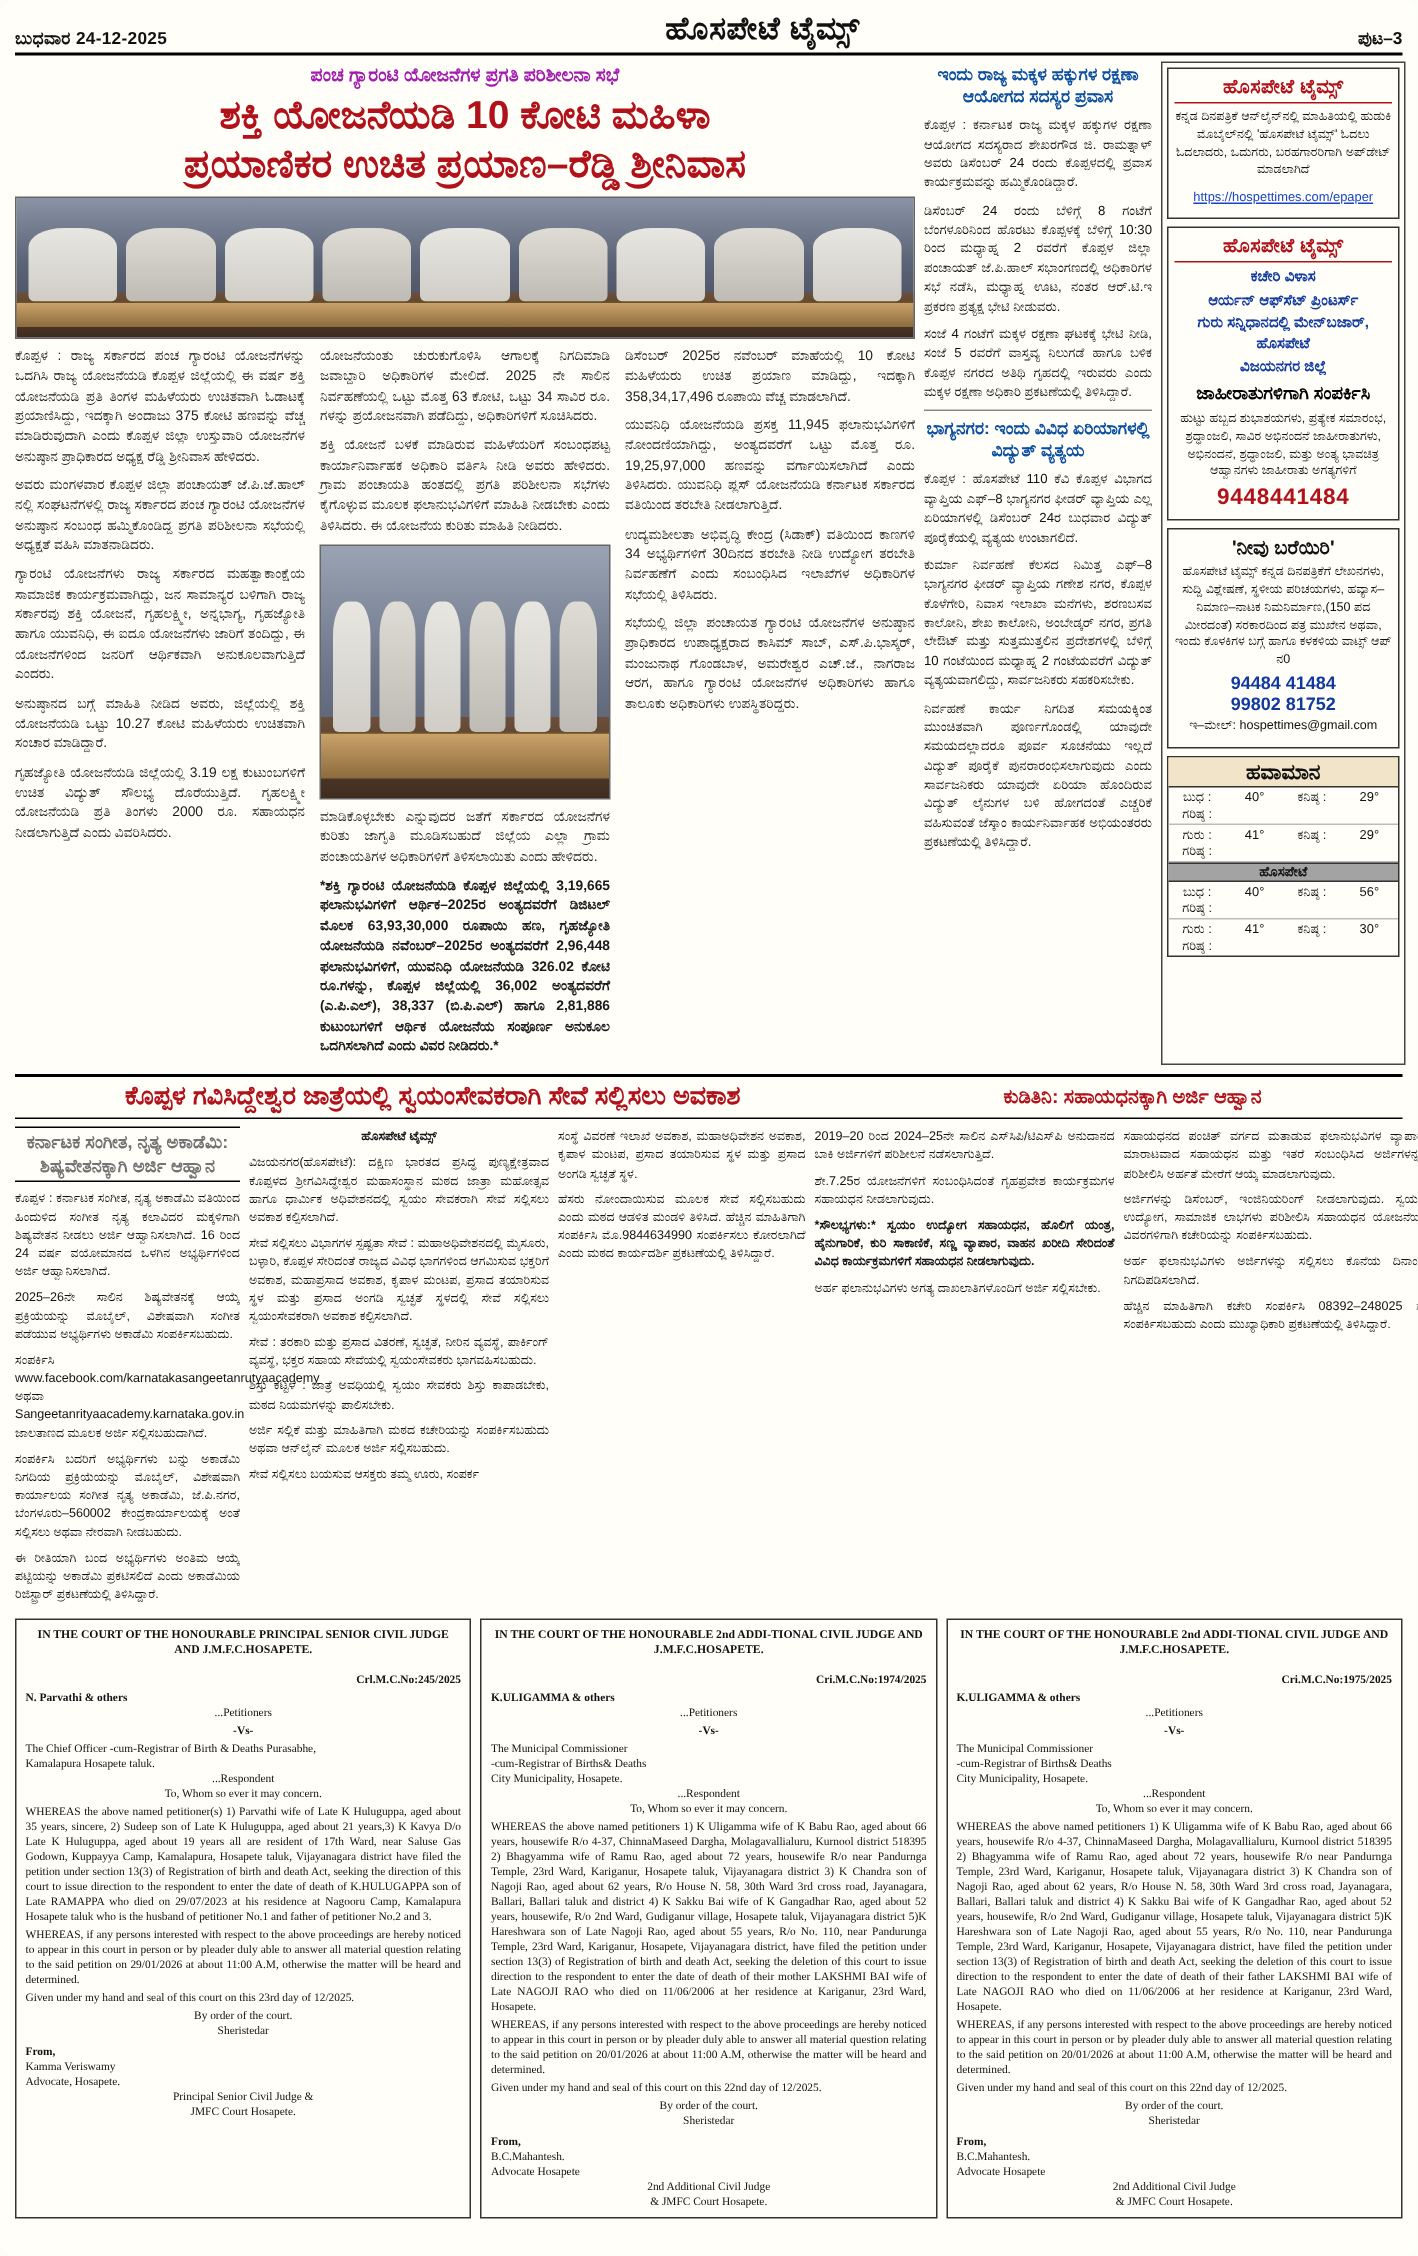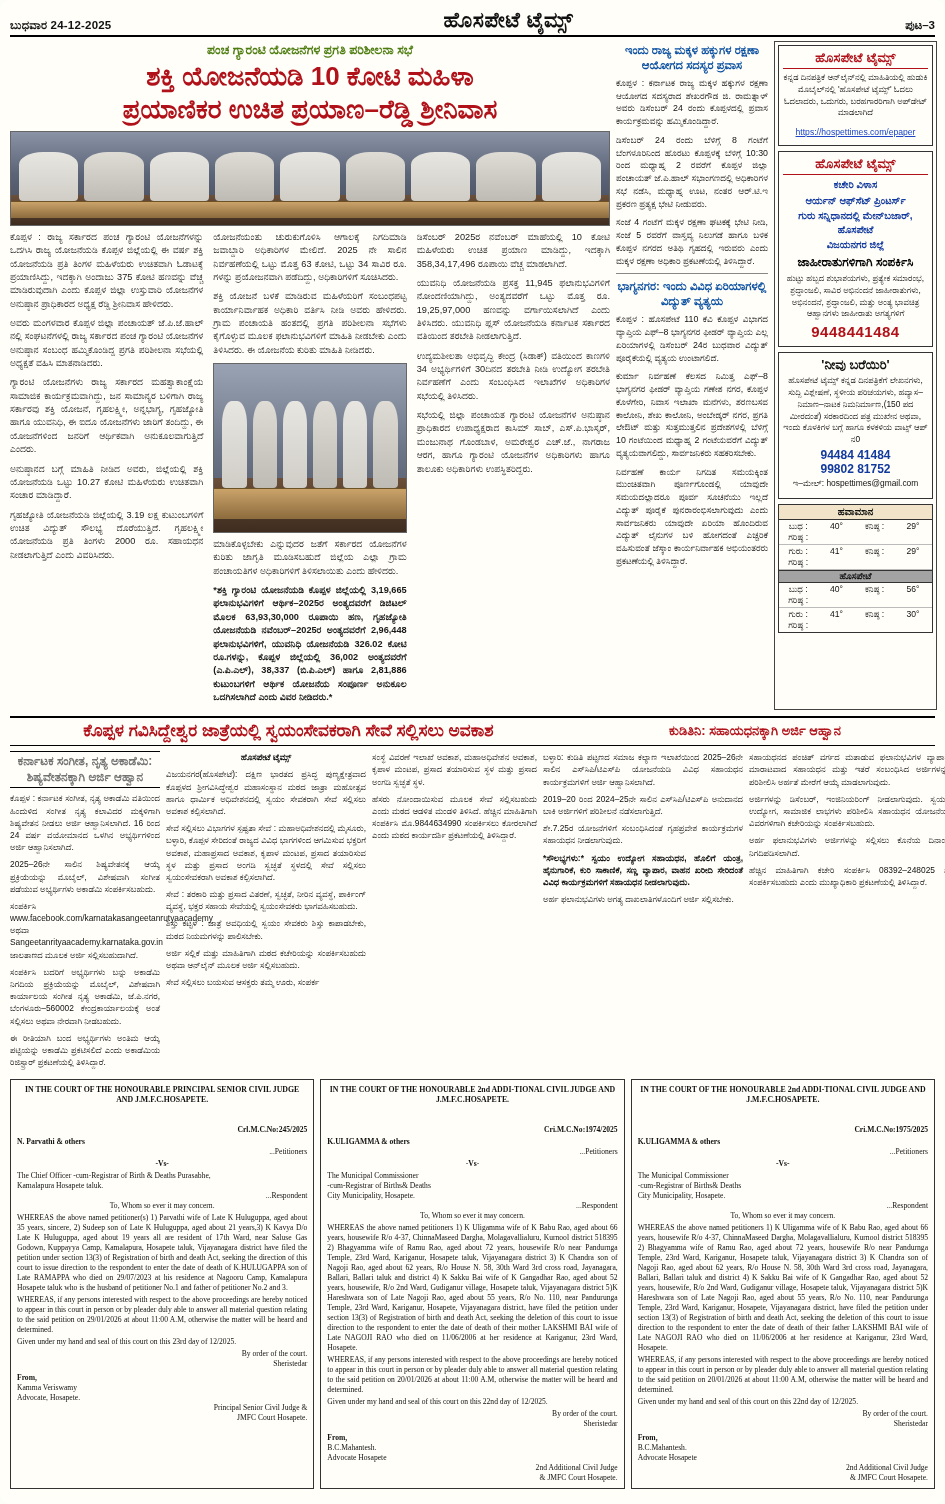--- a/index.html
+++ b/index.html
@@ -35,21 +35,21 @@
   
   .main-grid {
     display: grid;
     grid-template-columns: 600px 152px 163px;
     gap: 6px;
   }
 
   
   .kicker {
     text-align:center;
-    color:#4d7c0f;
+    color:#a21caf;
     font-size: 12.5px;
     font-weight: bold;
     margin: 2px 0 2px;
   }
   .headline {
     text-align:center;
     color:#b1121a;
     font-size: 26px;
     line-height: 1.25;
     font-weight: bold;
@@ -119,21 +119,21 @@
   .ad .link { color:#1a43c8; font-size: 8.6px; word-break: break-all; text-decoration: underline; }
   .ad .big-red { color:#000000; font-weight:bold; font-size: 12px; margin: 3px 0; line-height:1.3; }
   .ad .blue { color:#123a9e; font-weight:bold; font-size: 10px; line-height:1.35; }
   .ad .phone { color:#b1121a; font-weight:bold; font-size: 15px; letter-spacing:.5px; margin-top:3px; }
   .ad .phone2 { color:#123a9e; font-weight:bold; font-size: 12px; }
   .ad .quote { color:#111; font-weight:bold; font-size: 13px; }
   .ad .mail { font-size: 8.4px; }
 
   
   .weather { border:1px solid #333; margin-top:3px; }
-  .weather .wh { background:#f1e4c9; text-align:center; font-weight:bold; font-size:10px; padding:1px; border-bottom:1px solid #333; }
+  .weather .wh { background:#f1e4c9; text-align:center; font-weight:bold; font-size:14px; padding:1px; border-bottom:1px solid #333; }
   .weather .wr { display:flex; font-size:8.6px; border-bottom:1px solid #bbb; }
   .weather .wr:last-child { border-bottom:0; }
   .weather .wr span { flex:1; padding:1px 2px; text-align:center; }
   .weather .city { background:#a3a3a3; text-align:center; font-weight:bold; font-size:9px; border-top:1px solid #333; border-bottom:1px solid #333; }
 
   
   .band {
     margin-top: 6px;
     border-top: 2px solid #000;
     border-bottom: 1px solid #000;
@@ -165,25 +165,25 @@
 
   
   .notice {
     border:1px solid #333;
     padding: 5px 6px;
     font-family: "Liberation Serif", serif;
     font-size: 7.6px;
     line-height: 1.32;
     text-align: justify;
   }
-  .notice .nh { text-align:center; font-weight:bold; font-size:7.8px; line-height:1.3; margin-bottom:19px; }
+  .notice .nh { text-align:center; font-weight:bold; font-size:7.8px; line-height:1.3; margin-bottom:9px; }
   .notice .cr { text-align:right; font-weight:bold; font-size:7.6px; }
   .notice .party { font-weight:bold; margin-top:2px; }
   .notice .vs { text-align:center; font-weight:bold; margin:2px 0; }
-  .notice .right { text-align:right;font-family:Liberation Serif, serif; }
+  .notice .right { text-align:center;font-family:Liberation Serif, serif; }
   .notice .center { text-align:center; }
   .notice p { margin: 2px 0; }
   .notice .sig { margin-top:4px; font-weight:bold; }
   .notice-row { display:grid; grid-template-columns: 1fr 1fr 1fr; gap:6px; margin-top:6px; }
 </style>
 </head>
 <body>
 
 <div class="page">
 
@@ -349,21 +349,20 @@
       <p class="smalltext">ಅರ್ಜಿ ಸಲ್ಲಿಕೆ ಮತ್ತು ಮಾಹಿತಿಗಾಗಿ ಮಠದ ಕಚೇರಿಯನ್ನು ಸಂಪರ್ಕಿಸಬಹುದು ಅಥವಾ ಆನ್‌ಲೈನ್ ಮೂಲಕ ಅರ್ಜಿ ಸಲ್ಲಿಸಬಹುದು.</p>
       <p class="smalltext">ಸೇವೆ ಸಲ್ಲಿಸಲು ಬಯಸುವ ಆಸಕ್ತರು ತಮ್ಮ ಊರು, ಸಂಪರ್ಕ</p>
     </div>
 
     <div>
       <p class="smalltext">ಸಂಸ್ಥೆ ವಿವರಣೆ ಇಲಾಖೆ ಅವಕಾಶ, ಮಹಾಅಧಿವೇಶನ ಅವಕಾಶ, ಕೃಪಾಳ ಮಂಟಪ, ಪ್ರಸಾದ ತಯಾರಿಸುವ ಸ್ಥಳ ಮತ್ತು ಪ್ರಸಾದ ಅಂಗಡಿ ಸ್ವಚ್ಛತೆ ಸ್ಥಳ.</p>
       <p class="smalltext">ಹೆಸರು ನೋಂದಾಯಿಸುವ ಮೂಲಕ ಸೇವೆ ಸಲ್ಲಿಸಬಹುದು ಎಂದು ಮಠದ ಆಡಳಿತ ಮಂಡಳಿ ತಿಳಿಸಿದೆ. ಹೆಚ್ಚಿನ ಮಾಹಿತಿಗಾಗಿ ಸಂಪರ್ಕಿಸಿ ಮೊ.9844634990 ಸಂಪರ್ಕಿಸಲು ಕೋರಲಾಗಿದೆ ಎಂದು ಮಠದ ಕಾರ್ಯದರ್ಶಿ ಪ್ರಕಟಣೆಯಲ್ಲಿ ತಿಳಿಸಿದ್ದಾರೆ.</p>
     </div>
 
     <div>
-      <p class="smalltext">ಬಳ್ಳಾರಿ: ಕುಡಿತಿ ಪಟ್ಟಣದ ಸಮಾಜ ಕಲ್ಯಾಣ ಇಲಾಖೆಯಿಂದ 2025–26ನೇ ಸಾಲಿನ ಎಸ್‌ಸಿಪಿ/ಟಿಎಸ್‌ಪಿ ಯೋಜನೆಯಡಿ ವಿವಿಧ ಸಹಾಯಧನ ಕಾರ್ಯಕ್ರಮಗಳಿಗೆ ಅರ್ಜಿ ಆಹ್ವಾನಿಸಲಾಗಿದೆ.</p>
       <p class="smalltext">2019–20 ರಿಂದ 2024–25ನೇ ಸಾಲಿನ ಎಸ್‌ಸಿಪಿ/ಟಿಎಸ್‌ಪಿ ಅನುದಾನದ ಬಾಕಿ ಅರ್ಜಿಗಳಿಗೆ ಪರಿಶೀಲನೆ ನಡೆಸಲಾಗುತ್ತಿದೆ.</p>
       <p class="smalltext">ಶೇ.7.25ರ ಯೋಜನೆಗಳಿಗೆ ಸಂಬಂಧಿಸಿದಂತೆ ಗೃಹಪ್ರವೇಶ ಕಾರ್ಯಕ್ರಮಗಳ ಸಹಾಯಧನ ನೀಡಲಾಗುವುದು.</p>
       <p class="smalltext b">*ಸೌಲಭ್ಯಗಳು:* ಸ್ವಯಂ ಉದ್ಯೋಗ ಸಹಾಯಧನ, ಹೊಲಿಗೆ ಯಂತ್ರ, ಹೈನುಗಾರಿಕೆ, ಕುರಿ ಸಾಕಾಣಿಕೆ, ಸಣ್ಣ ವ್ಯಾಪಾರ, ವಾಹನ ಖರೀದಿ ಸೇರಿದಂತೆ ವಿವಿಧ ಕಾರ್ಯಕ್ರಮಗಳಿಗೆ ಸಹಾಯಧನ ನೀಡಲಾಗುವುದು.</p>
       <p class="smalltext">ಅರ್ಹ ಫಲಾನುಭವಿಗಳು ಅಗತ್ಯ ದಾಖಲಾತಿಗಳೊಂದಿಗೆ ಅರ್ಜಿ ಸಲ್ಲಿಸಬೇಕು.</p>
     </div>
 
     <div>
       <p class="smalltext">ಸಹಾಯಧನದ ಪಂಚಿತ್ ವರ್ಗದ ಮತಾಡುವ ಫಲಾನುಭವಿಗಳ ವ್ಯಾಪಾರ ಮಾರಾಟವಾದ ಸಹಾಯಧನ ಮತ್ತು ಇತರೆ ಸಂಬಂಧಿಸಿದ ಅರ್ಜಿಗಳನ್ನು ಪರಿಶೀಲಿಸಿ ಅರ್ಹತೆ ಮೇರೆಗೆ ಆಯ್ಕೆ ಮಾಡಲಾಗುವುದು.</p>
       <p class="smalltext">ಅರ್ಜಿಗಳನ್ನು ಡಿಸೆಂಬರ್, ಇಂಜಿನಿಯರಿಂಗ್ ನೀಡಲಾಗುವುದು. ಸ್ವಯಂ ಉದ್ಯೋಗ, ಸಾಮಾಜಿಕ ಲಾಭಗಳು ಪರಿಶೀಲಿಸಿ ಸಹಾಯಧನ ಯೋಜನೆಯ ವಿವರಗಳಿಗಾಗಿ ಕಚೇರಿಯನ್ನು ಸಂಪರ್ಕಿಸಬಹುದು.</p>
       <p class="smalltext">ಅರ್ಹ ಫಲಾನುಭವಿಗಳು ಅರ್ಜಿಗಳನ್ನು ಸಲ್ಲಿಸಲು ಕೊನೆಯ ದಿನಾಂಕ ನಿಗದಿಪಡಿಸಲಾಗಿದೆ.</p>

